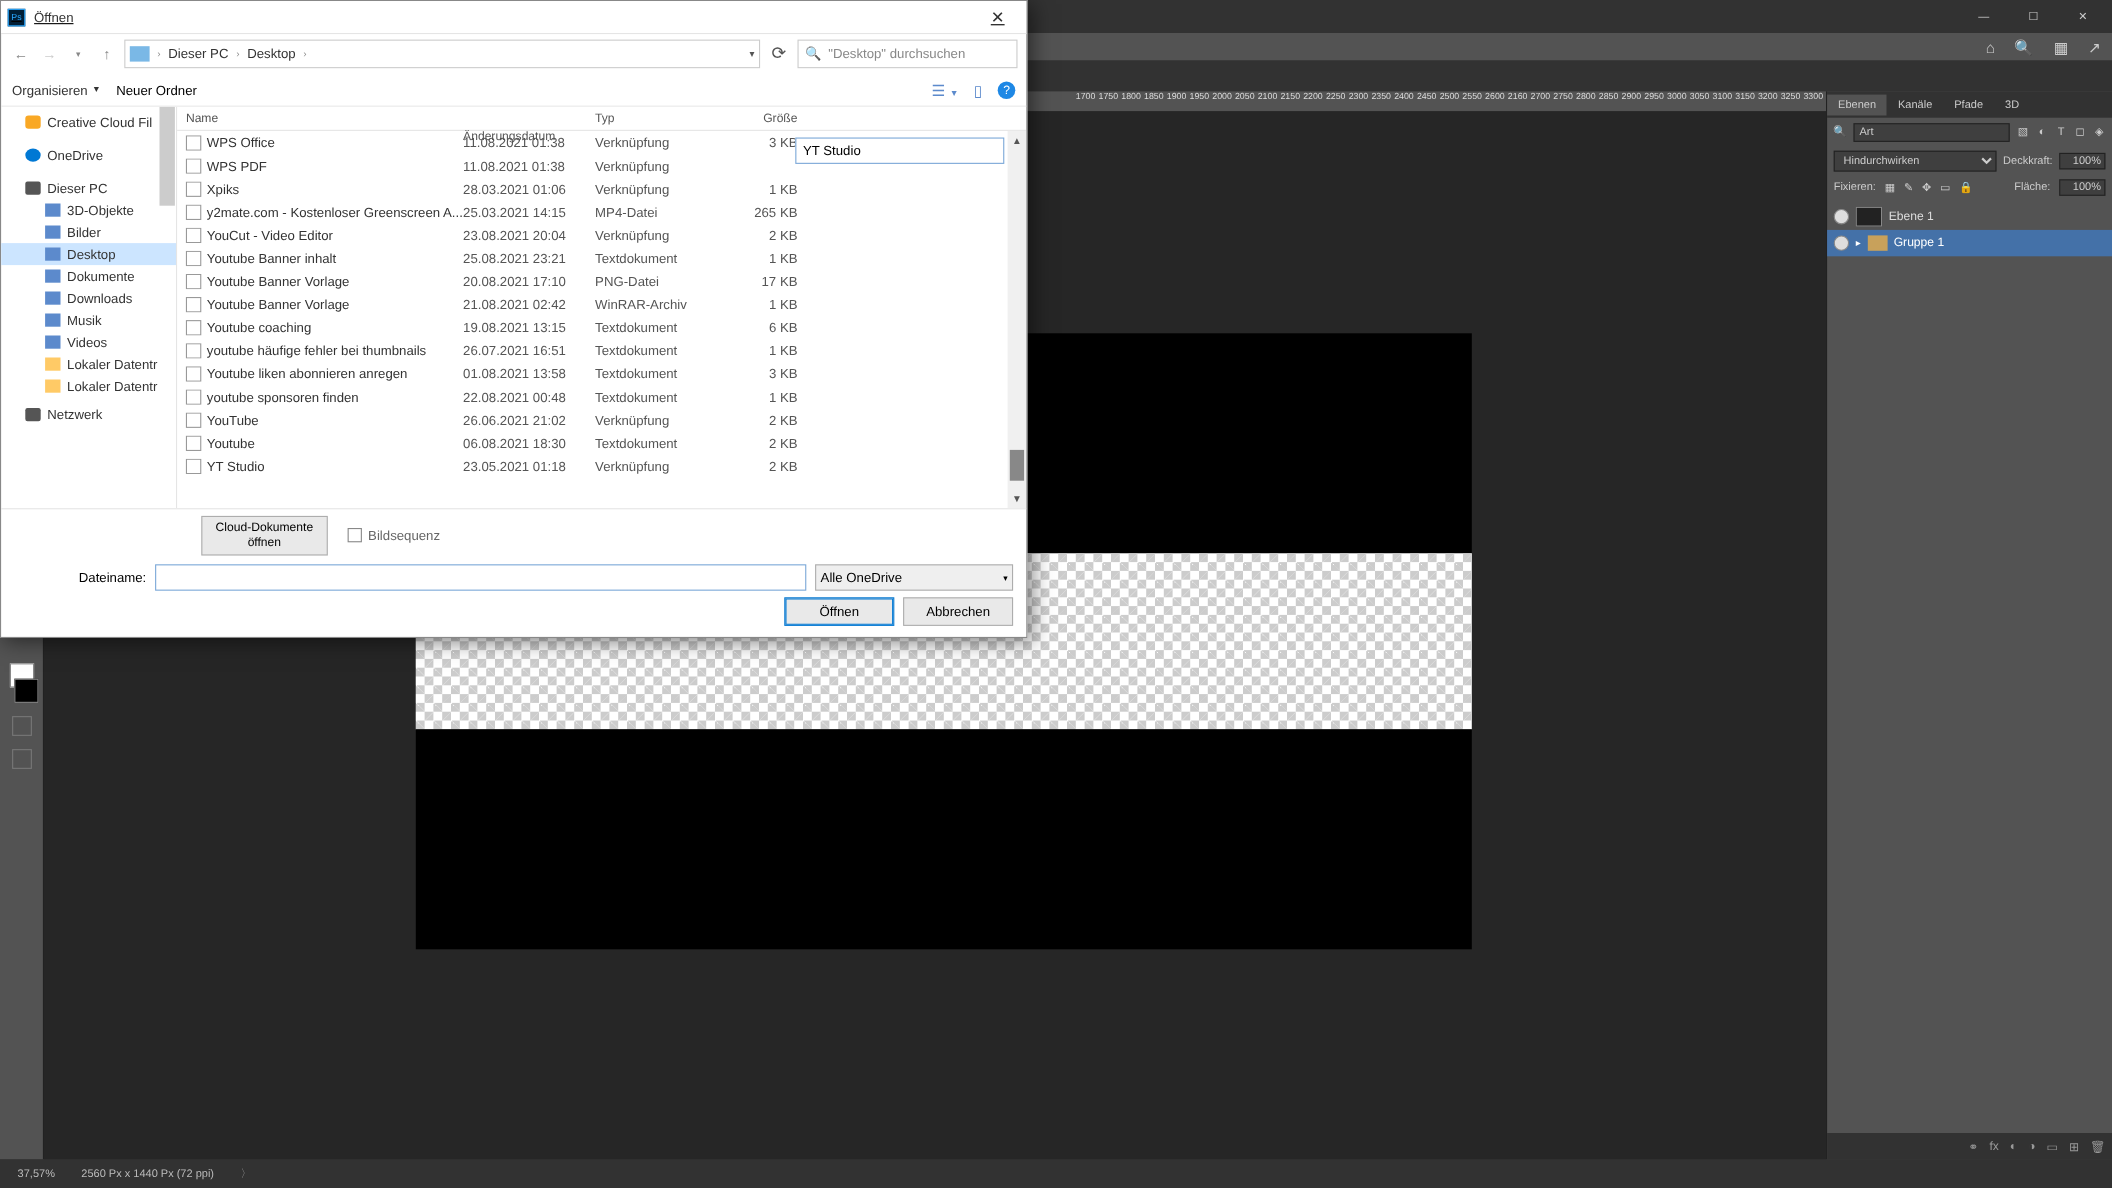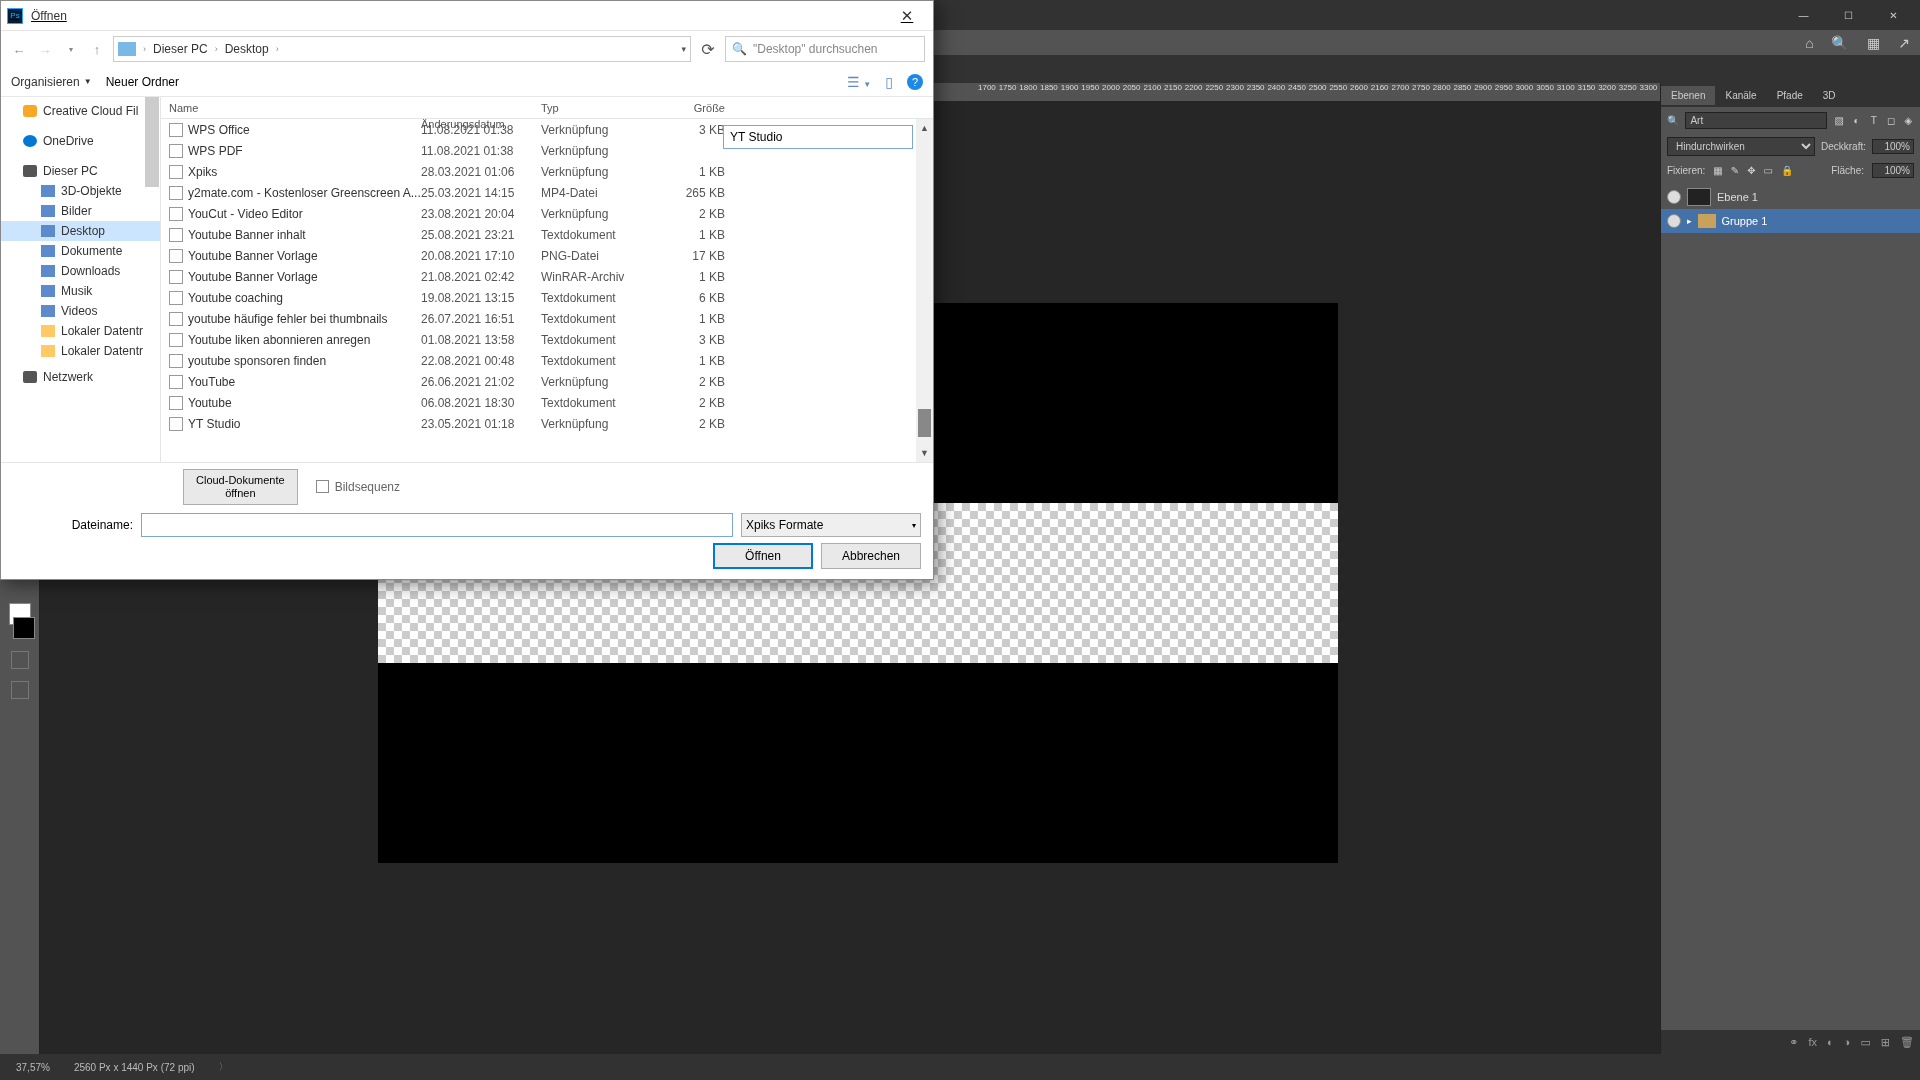--- a/index.html
+++ b/index.html
@@ -511,21 +511,21 @@
 öffnen</div>
       <div class="chk">
           <span class="box"></span>
           <span>Bildsequenz</span>
         </div>
     </div>
     <div class="filename-row">
       <span class="fn-label">Dateiname:</span>
       <input class="fn-input" value="" style="">
       <div class="fmt-select">
-          <span>Xpiks Formate</span>
+          <span>Alle OneDrive</span>
           <span style="font-size:8px;">▾</span>
         </div>
     </div>
     <div class="btn-row">
       <div class="dlg-btn primary">Öffnen</div>
       <div class="dlg-btn">Abbrechen</div>
     </div>
   </div>
 </div>
 

